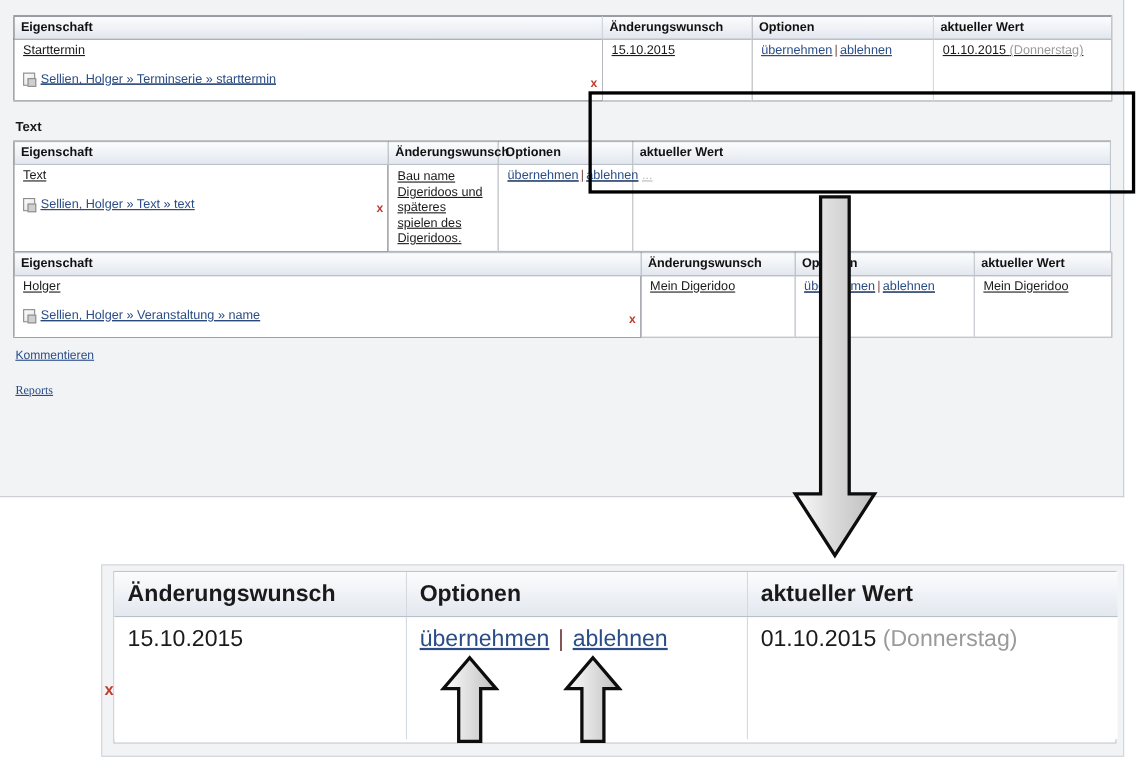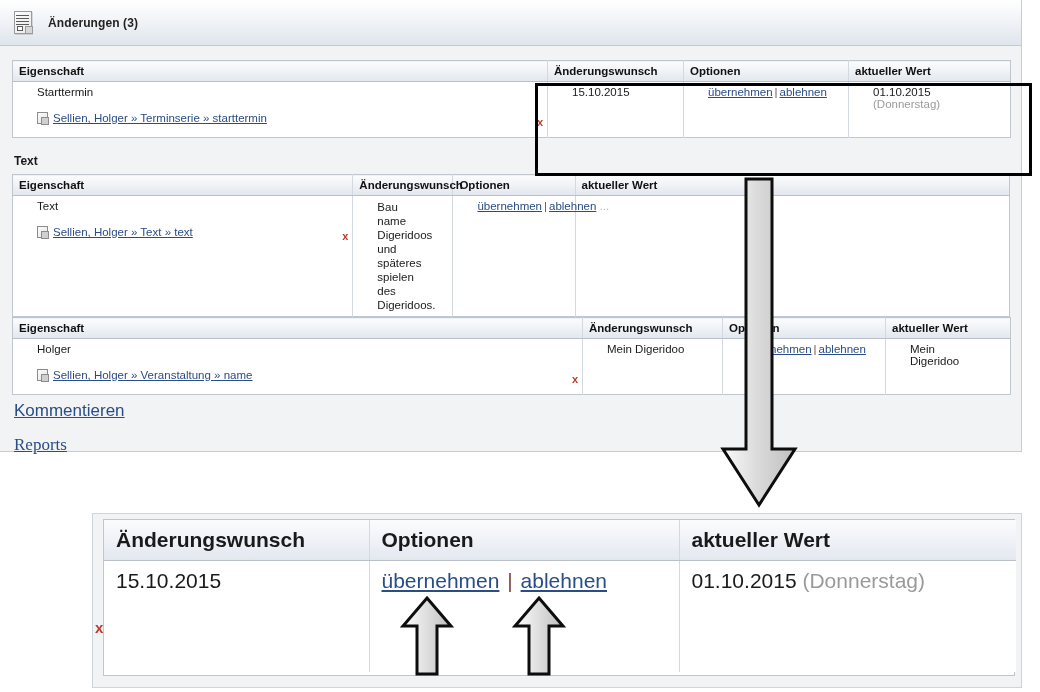--- a/index.html
+++ b/index.html
@@ -71,22 +71,23 @@
   table.grid thead th {
     background: linear-gradient(to bottom, #fbfcfd 0%, #eff2f6 50%, #e2e7ee 100%);
     border-bottom: 1px solid #b9c0c9;
     border-right: 1px solid #d4d9e0;
     text-align: left; font-weight: bold; font-size: 11.5px;
     padding: 4px 6px; height: 19px; color: #111;
   }
   table.grid thead th:last-child { border-right: none; }
   table.grid tbody td {
     border-right: 1px solid #d4d9e0;
-    vertical-align: top; padding: 4px 24px;
+    vertical-align: top; padding: 4px 8px;
     background: #ffffff;
+    text-decoration: underline;
   }
   table.grid tbody td:last-child { border-right: none; }
   .row-tall td { height: 56px; }
 
   .prop-name { display:block; margin-bottom: 14px; }
   .crumb-line { display: flex; align-items: center; gap: 5px; }
   .mini-icon {
     position: relative; width: 11px; height: 12px; flex: none;
     background: linear-gradient(135deg,#fcfcfc,#e4e4e4);
     border: 1px solid #8c8c8c;
@@ -100,21 +101,21 @@
   .xmark { color: #c0392b; font-size: 11px; font-weight: bold; }
   .muted { color: #9a9a9a; }
   .dotted-cell {
     border-top: 1px dotted #b9c9d8 !important;
     border-bottom: 1px dotted #b9c9d8 !important;
     color: #b8b8b8;
   }
   .opt-cell { white-space: nowrap; }
 
   .footer-links { padding: 6px 0 0 2px; }
-  .footer-links a { display: inline-block; font-size: 17px; }
+  .footer-links a { display: inline-block; font-size: 11px; }
   .footer-links .fl2 { margin-top: 14px; font-family: Liberation Serif, serif; }
 
   
   .hl-box {
     position: absolute; left: 535px; top: 83px;
     width: 497px; height: 93px;
     border: 3px solid #000; background: transparent;
     pointer-events: none;
   }
 
@@ -153,32 +154,20 @@
 
   .up-arrow { position: absolute; width: 54px; height: 82px; }
 </style>
 </head>
 <body>
 
 <div id="root">
 
   <div class="panel">
 
-    <div class="panel-header">
-      <span class="doc-icon">
-        <span class="pg"></span>
-        <span class="ln"></span>
-          <span class="ln"></span>
-          <span class="ln"></span>
-          <span class="ln"></span>
-        <span class="sq"></span>
-        <span class="fold"></span>
-      </span>
-      <span class="panel-header-title">Änderungen (3)</span>
-    </div>
 
     <div class="panel-body">
 
       <table class="grid">
         <colgroup>
             <col style="width:535px">
             <col style="width:136px">
             <col style="width:165px">
             <col style="width:162px">
           </colgroup>

